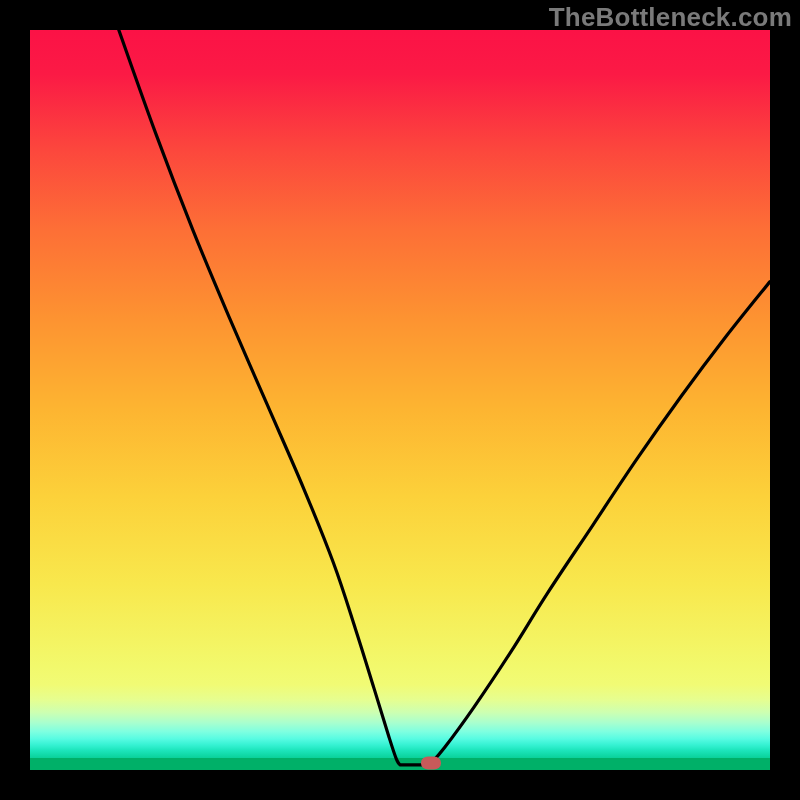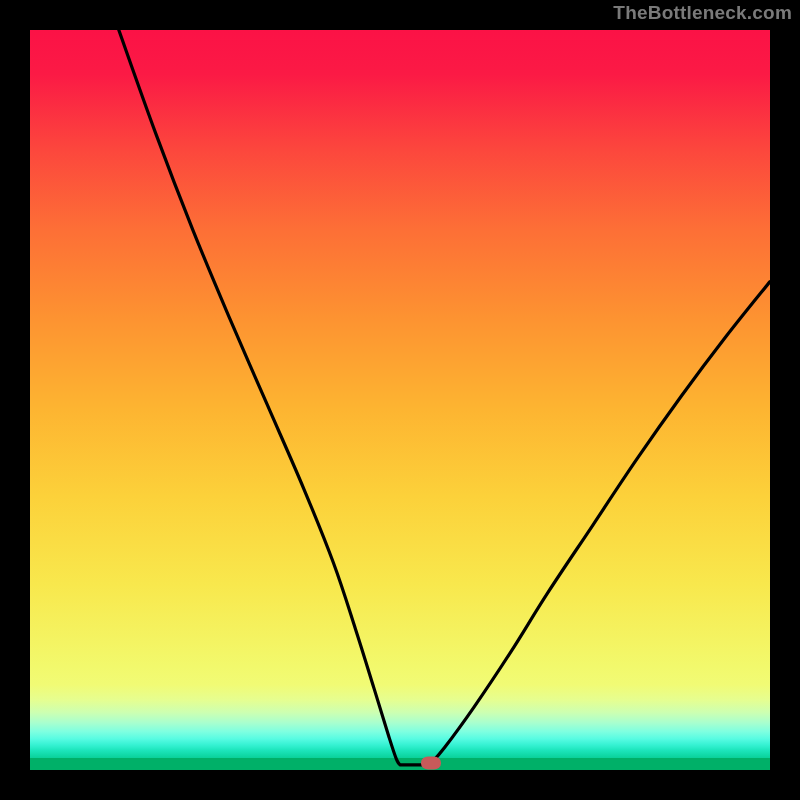--- a/index.html
+++ b/index.html
@@ -15,21 +15,21 @@
     position: relative;
     width: 800px;
     height: 800px;
     background: #000;
   }
   .watermark {
     position: absolute;
     top: 2px;
     right: 8px;
     color: #7a7a7a;
-    font-size: 19px;
+    font-size: 26px;
     font-weight: 600;
     letter-spacing: 0.2px;
     z-index: 5;
     user-select: none;
   }
   .plot-area {
     position: absolute;
     left: 30px;
     top: 30px;
     width: 740px;

